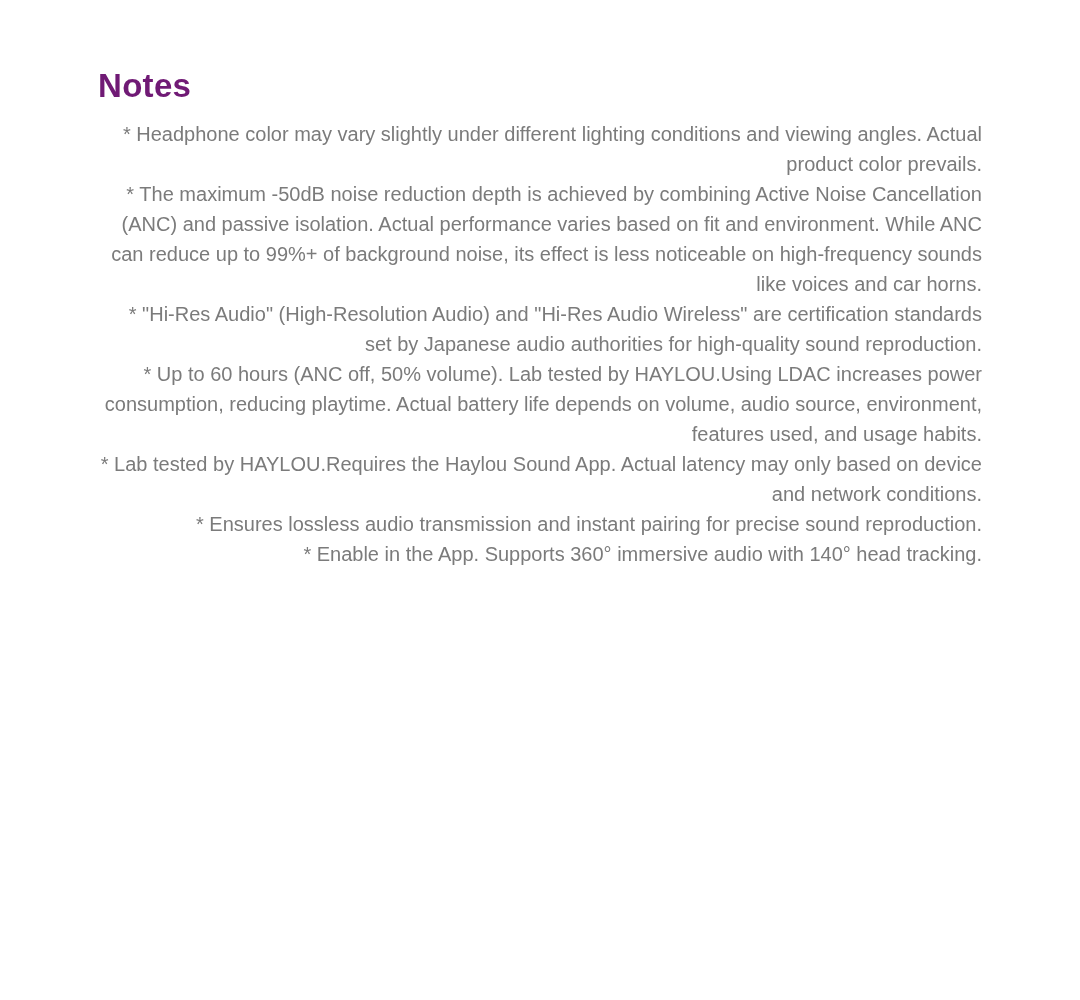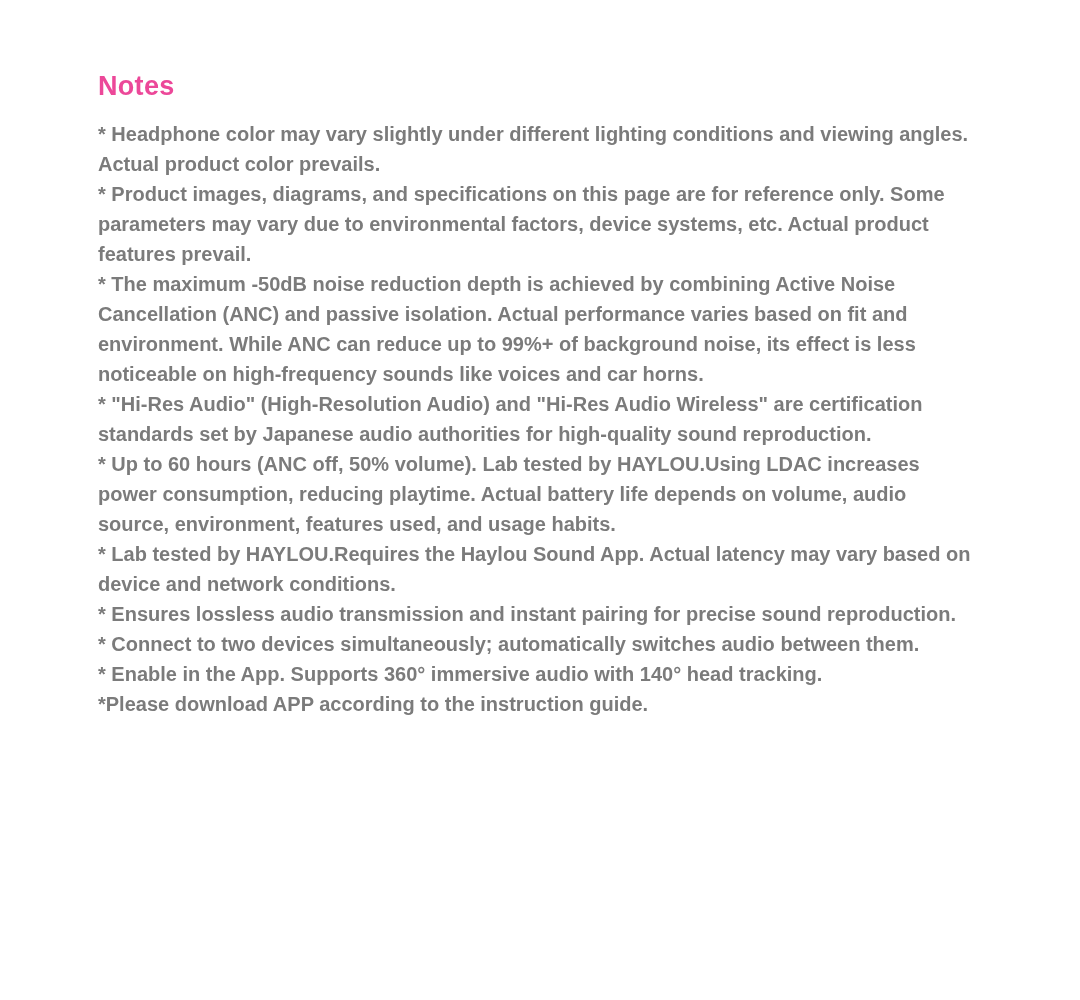--- a/index.html
+++ b/index.html
@@ -12,47 +12,45 @@
     height: 1000px;
     overflow: hidden;
     font-family: "Liberation Sans", "DejaVu Sans", sans-serif;
   }
   .notes-section {
     box-sizing: border-box;
     padding: 70px 98px 0 98px;
   }
   .section-title {
     margin: 0 0 17px 0;
-    font-size: 27px;
+    font-size: 33px;
     line-height: 32px;
     font-weight: 700;
     letter-spacing: 0.3px;
-    color: #ec4899;
+    color: #701a75;
   }
   .notes-list {
     max-width: 884px;
   }
   .note {
     margin: 0;
     font-size: 20px;
     line-height: 30px;
-    font-weight: 700;
+    font-weight: 400;
     color: #7b7b7b;
+    text-align: right;
   }
 </style>
 </head>
 <body>
 
 <div class="notes-section">
   <h2 class="section-title">Notes</h2>
   <div class="notes-list">
     <p class="note">* Headphone color may vary slightly under different lighting conditions and viewing angles. Actual product color prevails.</p>
-    <p class="note">* Product images, diagrams, and specifications on this page are for reference only. Some parameters may vary due to environmental factors, device systems, etc. Actual product features prevail.</p>
     <p class="note">* The maximum -50dB noise reduction depth is achieved by combining Active Noise Cancellation (ANC) and passive isolation. Actual performance varies based on fit and environment. While ANC can reduce up to 99%+ of background noise, its effect is less noticeable on high-frequency sounds like voices and car horns.</p>
     <p class="note">* "Hi-Res Audio" (High-Resolution Audio) and "Hi-Res Audio Wireless" are certification standards set by Japanese audio authorities for high-quality sound reproduction.</p>
     <p class="note">* Up to 60 hours (ANC off, 50% volume). Lab tested by HAYLOU.Using LDAC increases power consumption, reducing playtime. Actual battery life depends on volume, audio source, environment, features used, and usage habits.</p>
-    <p class="note">* Lab tested by HAYLOU.Requires the Haylou Sound App. Actual latency may vary based on device and network conditions.</p>
+    <p class="note">* Lab tested by HAYLOU.Requires the Haylou Sound App. Actual latency may only based on device and network conditions.</p>
     <p class="note">* Ensures lossless audio transmission and instant pairing for precise sound reproduction.</p>
-    <p class="note">* Connect to two devices simultaneously; automatically switches audio between them.</p>
     <p class="note">* Enable in the App. Supports 360° immersive audio with 140° head tracking.</p>
-    <p class="note">*Please download APP according to the instruction guide.</p>
   </div>
 </div>
 
 </body></html>

